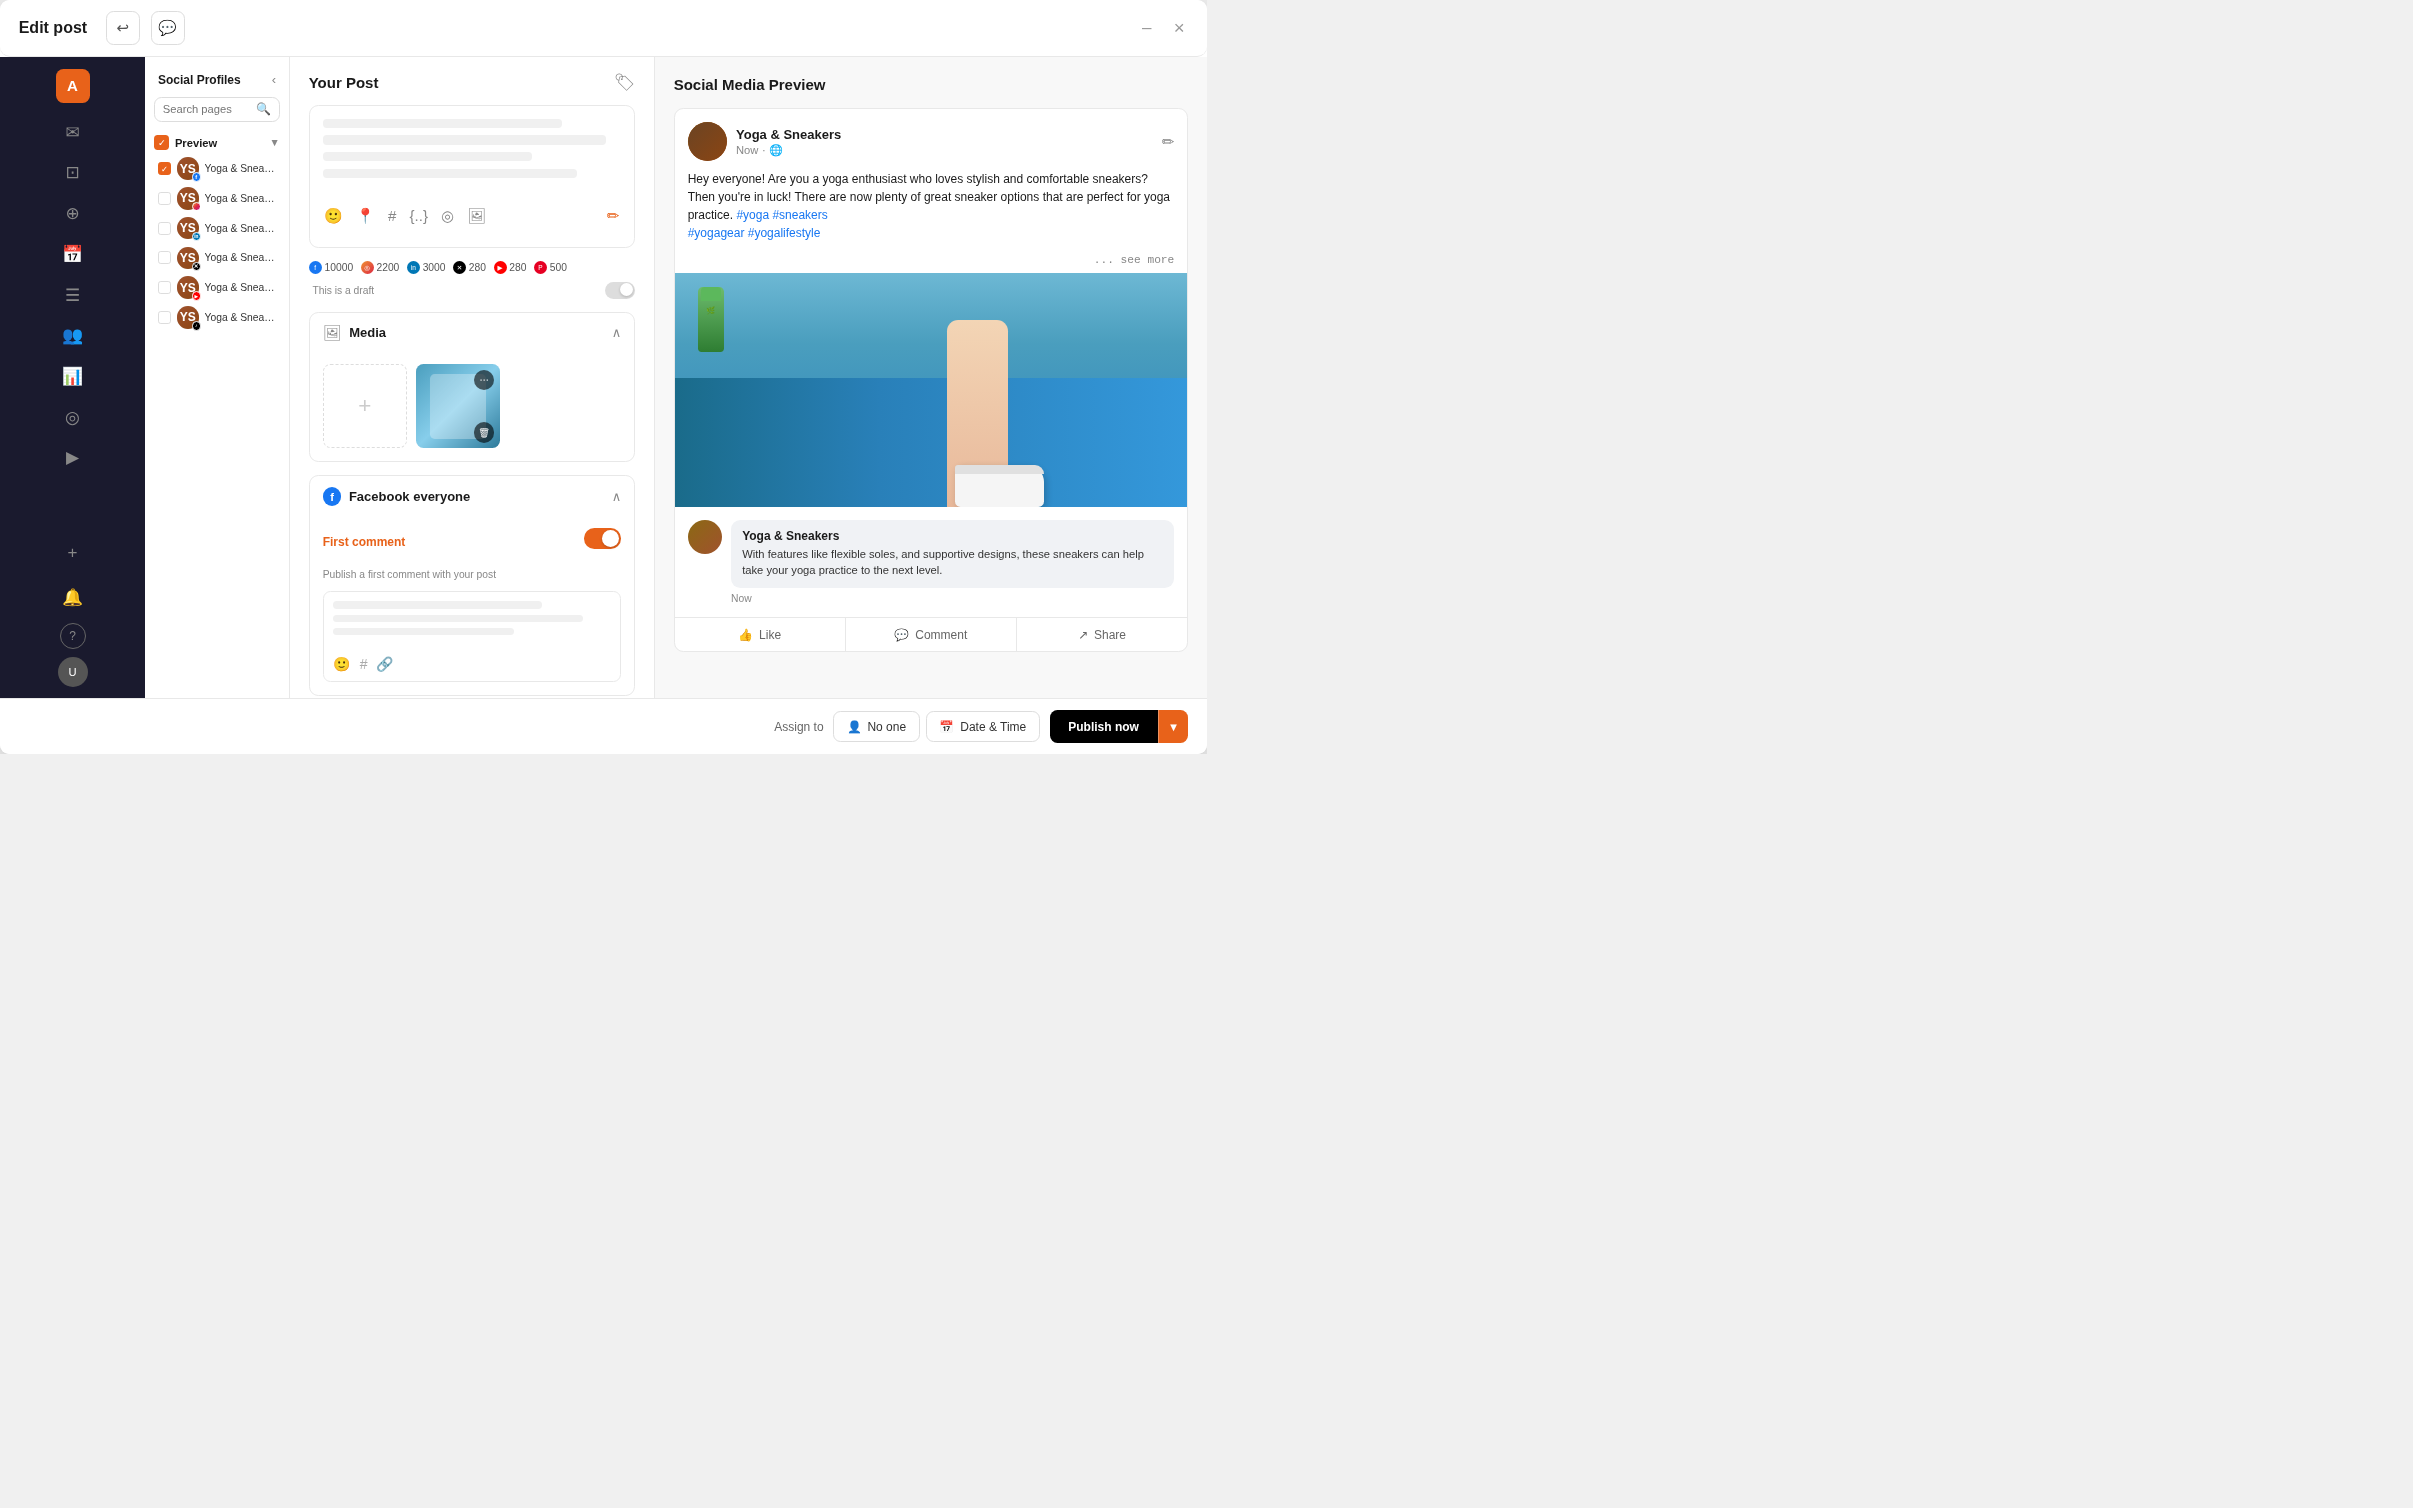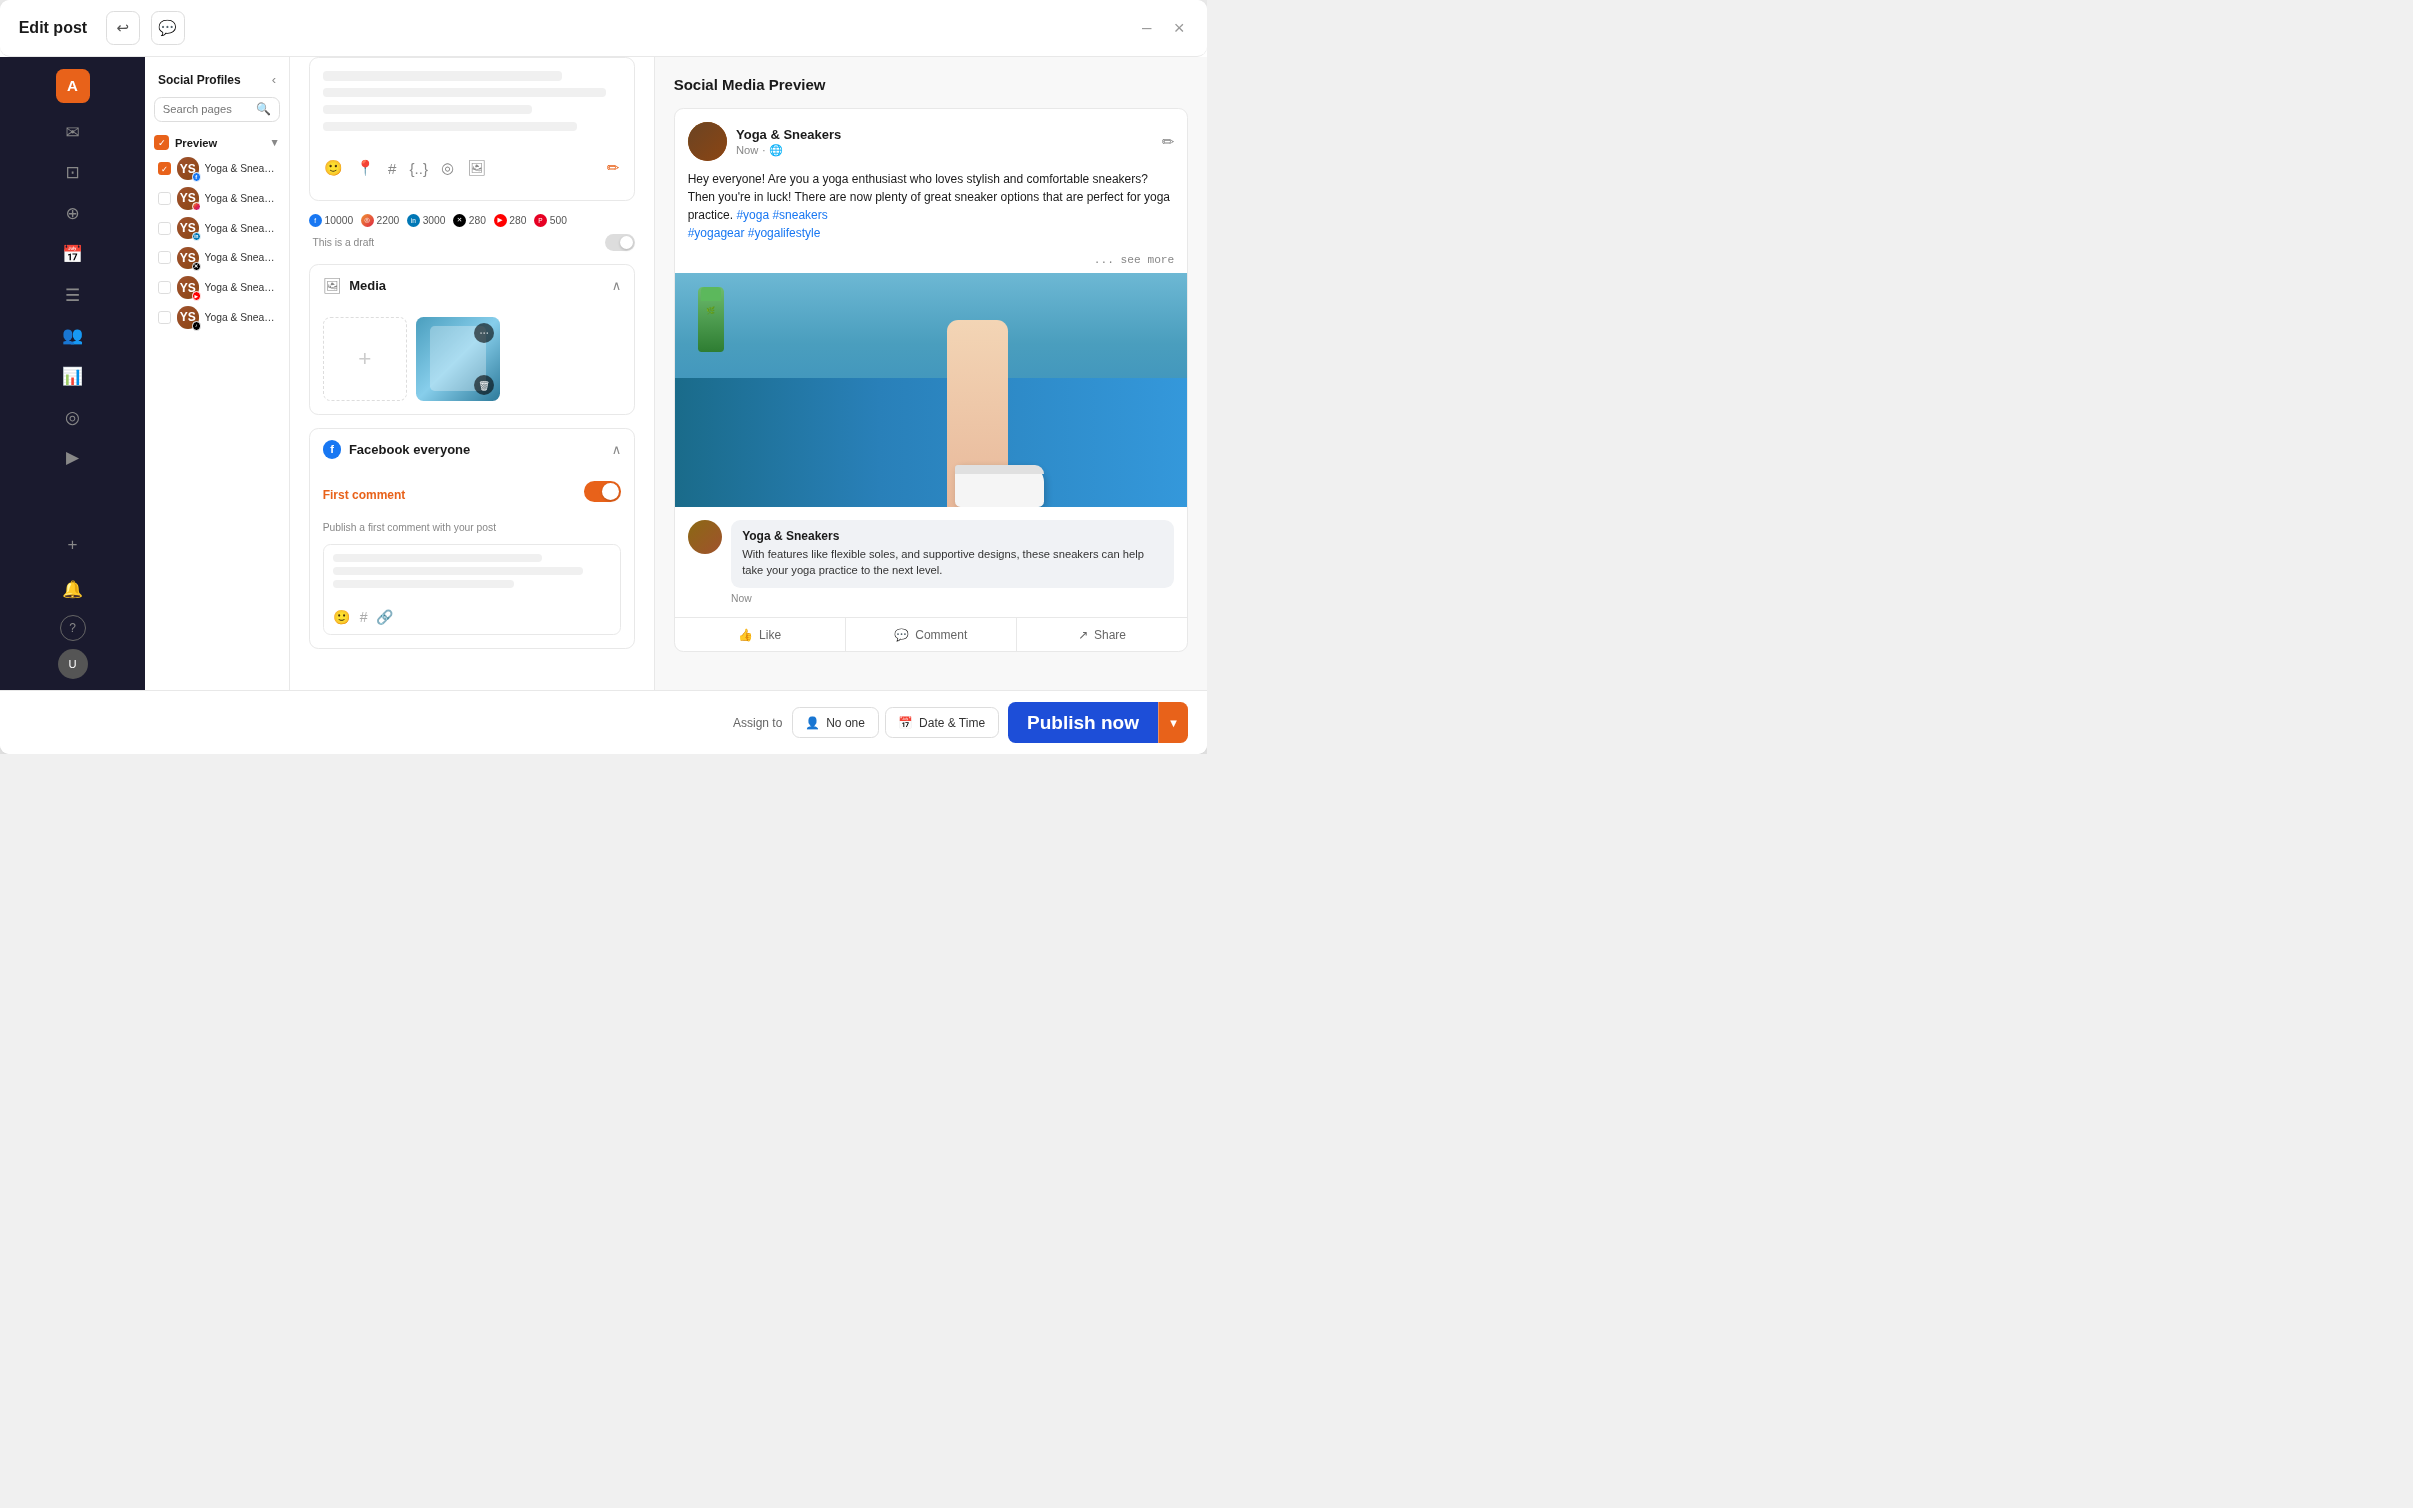--- a/index.html
+++ b/index.html
@@ -128,21 +128,21 @@
     .preview-actions { display: flex; border-top: 0.9px solid #e8e8e8; }
     .preview-action-btn { flex: 1; display: flex; align-items: center; justify-content: center; gap: 5.6px; padding: 9.3px; background: none; border: none; cursor: pointer; font-size: 12px; color: #666; font-weight: 500; }
     .preview-action-btn:not(:last-child) { border-right: 0.9px solid #e8e8e8; }
 
     
     .modal-footer { display: flex; align-items: center; justify-content: flex-end; padding: 11.2px 18.7px; border-top: 0.9px solid #e8e8e8; background: #fff; gap: 9.3px; }
     .assign-to-label { font-size: 12px; color: #666; margin-right: 3.7px; }
     .assign-btn { display: flex; align-items: center; gap: 5.6px; padding: 7.5px 13px; border: 0.9px solid #ddd; border-radius: 7.5px; background: #fff; cursor: pointer; font-size: 12px; color: #333; }
     .date-time-btn { display: flex; align-items: center; gap: 5.6px; padding: 7.5px 13px; border: 0.9px solid #ddd; border-radius: 7.5px; background: #fff; cursor: pointer; font-size: 12px; color: #333; }
     .publish-btn-group { display: flex; border-radius: 7.5px; overflow: hidden; }
-    .publish-btn { padding: 9.3px 18.7px; background: #1d4ed8; color: #fff; border: none; cursor: pointer; font-size: 19px; font-weight: 600; text-align: center; }
+    .publish-btn { padding: 9.3px 18.7px; background: #000000; color: #fff; border: none; cursor: pointer; font-size: 12px; font-weight: 600; text-align: center; }
     .publish-dropdown-btn { padding: 9.3px 9.3px; background: #e8621a; color: #fff; border: none; border-left: 0.9px solid rgba(255,255,255,0.3); cursor: pointer; font-size: 11.2px; }
 
     
     .yoga-image { width: 100%; height: 234px; background: linear-gradient(180deg, #6db8d4 0%, #4a9ebe 30%, #2980b9 100%); position: relative; display: flex; align-items: flex-end; justify-content: center; overflow: hidden; }
 
     .footer-left { display: flex; align-items: center; gap: 5.6px; }
   </style>
 </head>
 <body>
 
@@ -255,20 +255,24 @@
             <div style="position:absolute;bottom:-1.9px;right:-1.9px;width:9.3px;height:9.3px;border-radius:50%;background:#000;border:0.9px solid #fff;display:flex;align-items:center;justify-content:center;">
               <span style="color:#fff;font-size:4.7px;">♪</span>
             </div>
           </div>
           <span class="account-name">Yoga &amp; Sneakers TK</span>
         </div>
       </div>
     </div>
 
     <div class="post-editor">
+      <div class="post-editor-header">
+        <span class="post-editor-title">Your Post</span>
+        <button class="post-editor-tag-btn">🏷</button>
+      </div>
       <div class="post-editor-body">
 
         <div class="text-area-container">
           <div style="min-height: 75px;">
             <div class="text-placeholder-line" style="width: 80%;"></div>
             <div class="text-placeholder-line" style="width: 95%;"></div>
             <div class="text-placeholder-line" style="width: 70%;"></div>
             <div class="text-placeholder-line" style="width: 85%;"></div>
           </div>
           <div class="toolbar">

